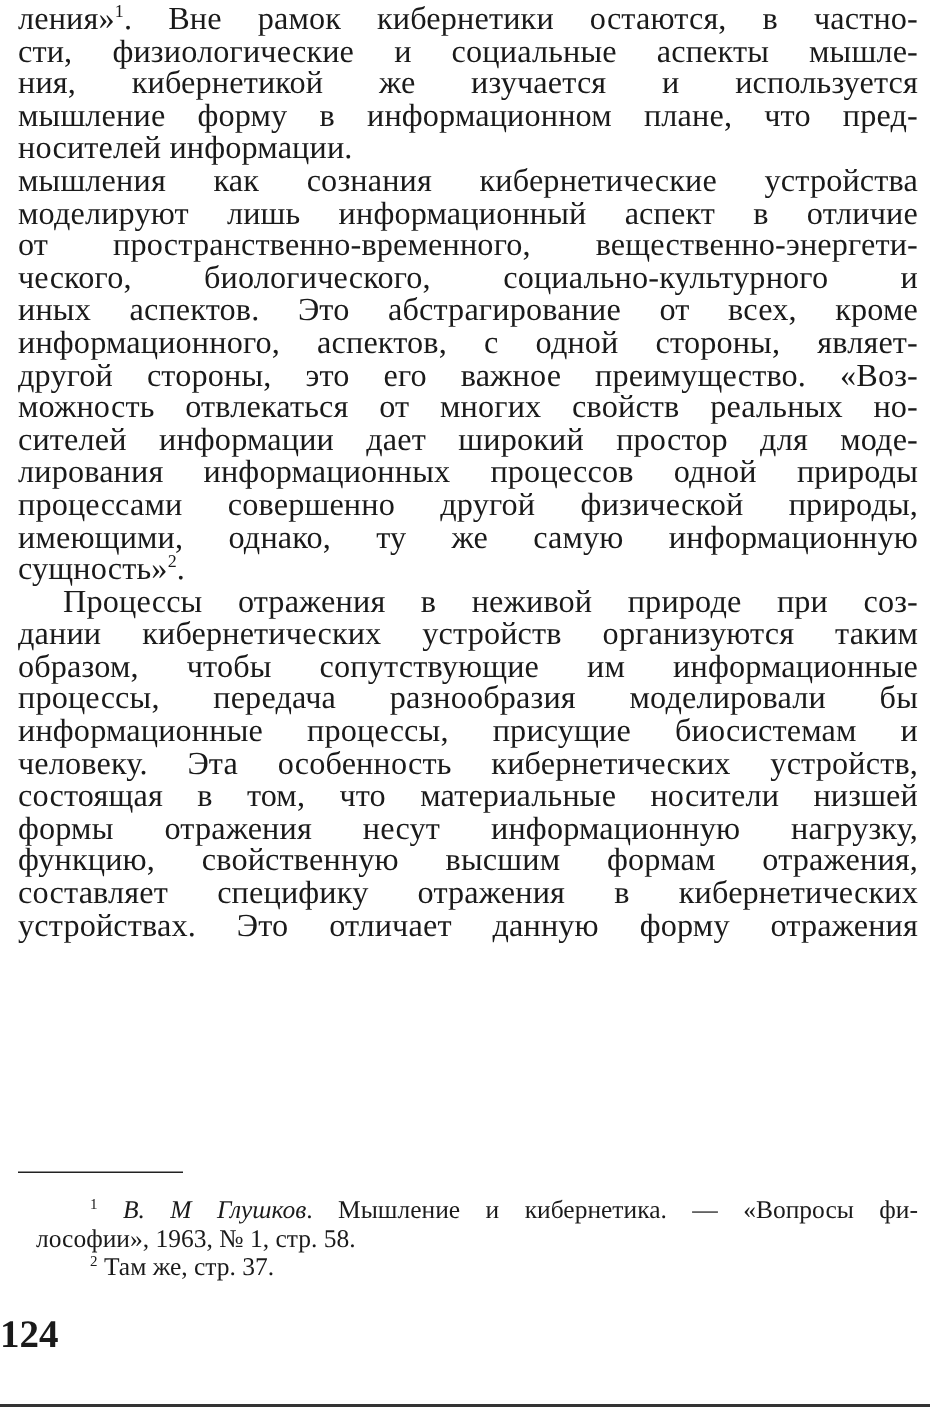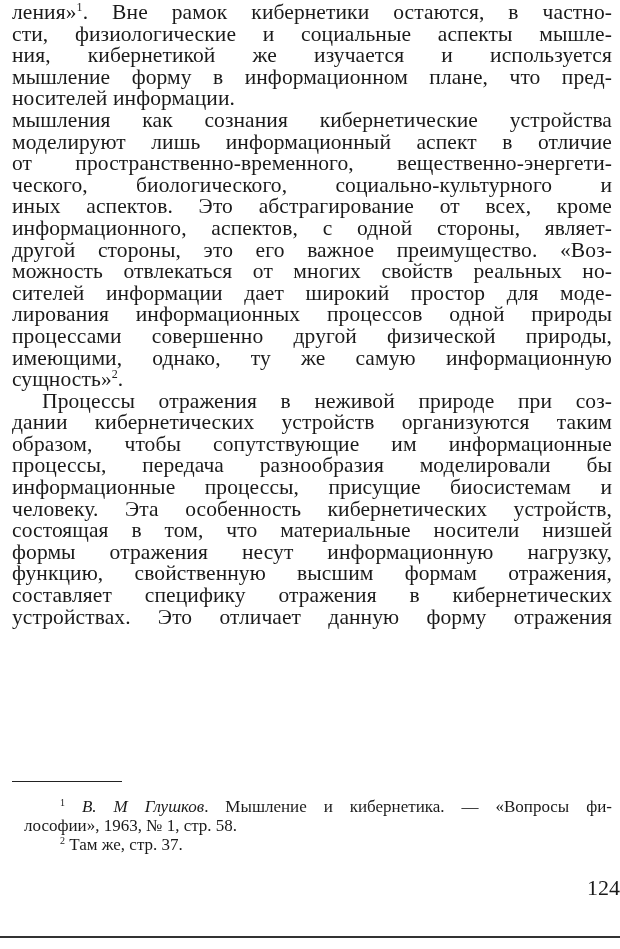--- a/index.html
+++ b/index.html
@@ -83,23 +83,23 @@
       vertical-align: 6px;
     }
     .fn-author {
       font-style: italic;
     }
     .page-number {
       position: absolute;
       left: 0;
       top: 875px;
       width: 620px;
-      text-align: right;
-      font-size: 22px;
-      font-weight: normal;
+      text-align: left;
+      font-size: 26px;
+      font-weight: bold;
     }
     .bottom-rule {
       position: absolute;
       left: 0;
       top: 936px;
       width: 620px;
       height: 0;
       border-top: 2px solid #333;
     }
   </style>

